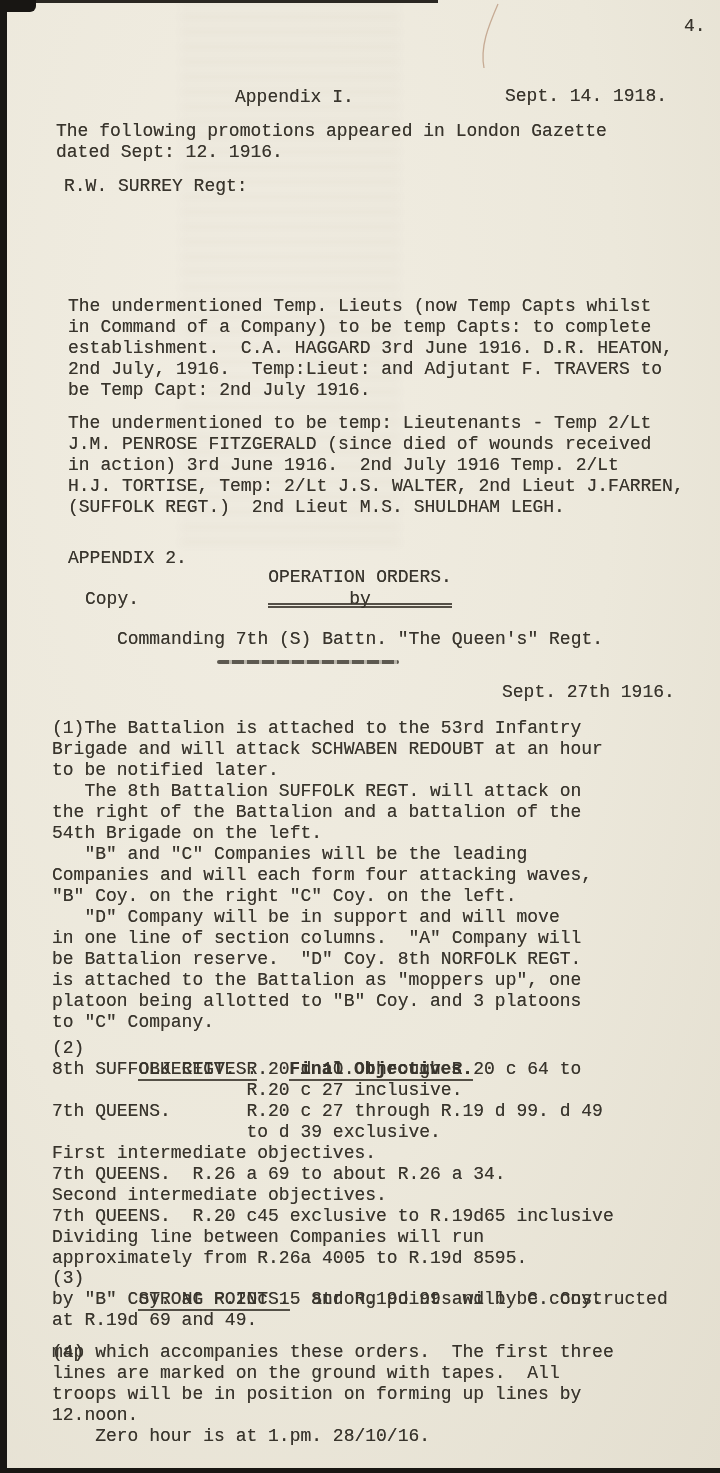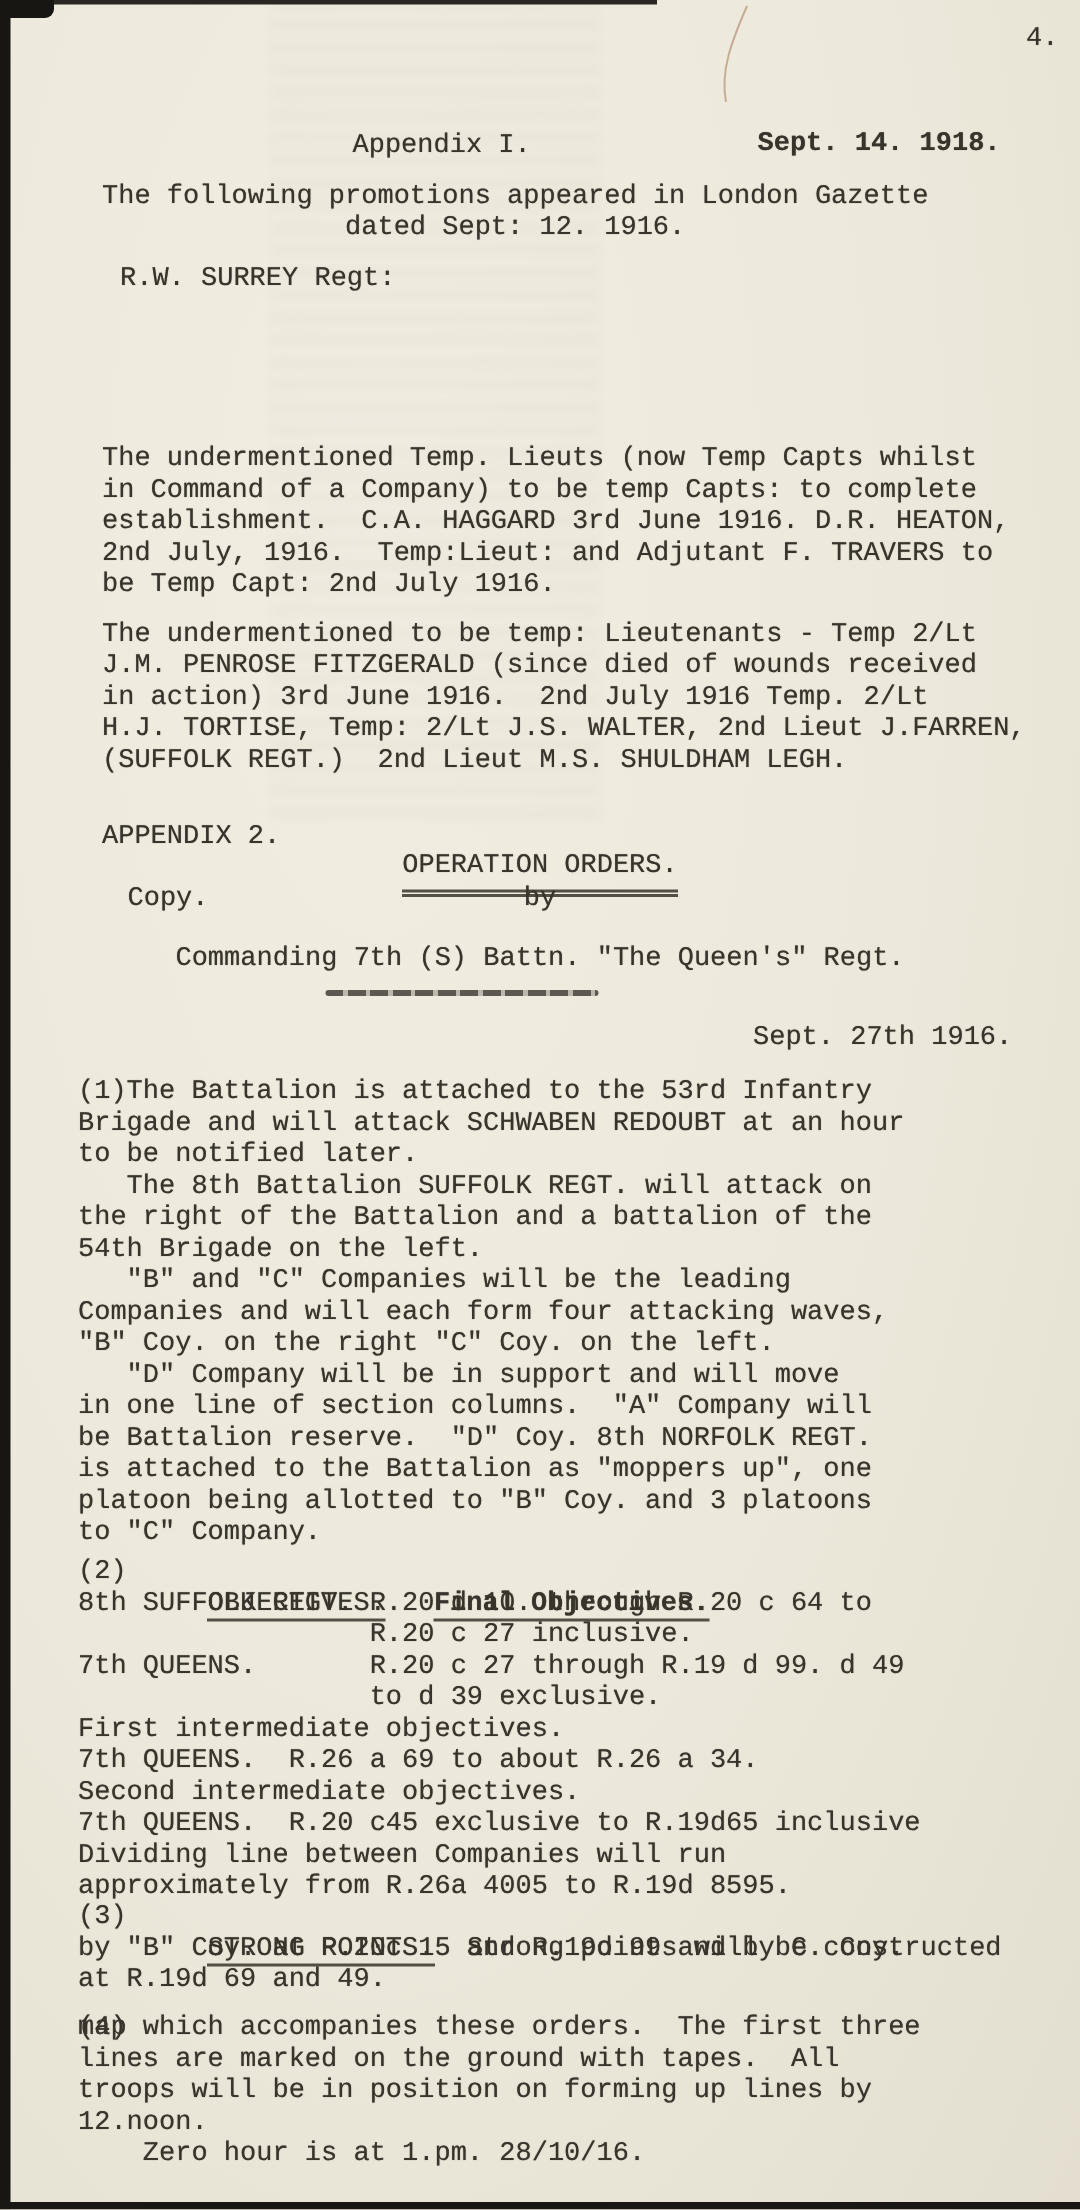--- a/index.html
+++ b/index.html
@@ -7,21 +7,21 @@
     position:relative; width:720px; height:1473px; overflow:hidden;
     background: radial-gradient(ellipse at 35% 25%, #f1ede2 0%, #ece8db 55%, #e3decf 100%);
     font-family:"Liberation Mono","DejaVu Sans Mono",monospace;
     font-size:18px; line-height:21px; color:#38342c;
   }
   .mono { text-shadow:0 0 0.6px rgba(56,52,44,0.65); }
   .abs { position:absolute; }
   .pre { white-space:pre; }
   .center-col { position:absolute; left:30px; width:660px; text-align:center; }
   .u  { border-bottom:2px solid rgba(56,52,44,0.85); }
-  .dbl{ border-bottom:5px double rgba(56,52,44,0.85); padding-bottom:6px; }
+  .dbl{ border-bottom:5px double rgba(56,52,44,0.85); padding-bottom:16px; }
   .ml { margin-left:32px;font-weight:bold; }
   .section { position:absolute; left:52px; }
   .sec-num { position:absolute; left:0; top:0; }
   .sec-main { }
   .sec-headline { height:21px; white-space:pre; }
   .rule {
     position:absolute; left:217px; top:660px; width:182px; height:4px; border-radius:2px;
     background: repeating-linear-gradient(90deg, rgba(56,52,44,.8) 0 12px, rgba(56,52,44,.28) 12px 15px);
   }
   .edge-left   { position:absolute; left:0; top:0; width:7px; height:100%; background:#181613; }
@@ -41,25 +41,25 @@
 <div class="page mono">
 
   <div class="ghost"></div>
   <svg class="hairmark" width="40" height="70">
     <path d="M30 2 C 20 25, 12 45, 16 66" stroke="rgba(150,95,60,.45)" fill="none" stroke-width="1.3"></path>
   </svg>
 
   <div class="abs" style="left:684px; top:16px;">4.</div>
 
   <div class="abs" style="left:235px; top:87px;">Appendix I.</div>
-  <div class="abs" style="left:505px; top:86px;font-weight:bold;">Sept. 14. 1918.</div>
+  <div class="abs" style="left:505px; top:86px;">Sept. 14. 1918.</div>
 
-  <div class="abs pre" style="left:68px; top:121px;text-align:center;">The following promotions appeared in London Gazette
+  <div class="abs pre" style="left:56px; top:121px;">The following promotions appeared in London Gazette
 dated Sept: 12. 1916.</div>
-  <div class="abs pre" style="left:80px; top:176px;">R.W. SURREY Regt:</div>
+  <div class="abs pre" style="left:64px; top:176px;">R.W. SURREY Regt:</div>
   <div class="abs pre" style="left:68px; top:296px;">The undermentioned Temp. Lieuts (now Temp Capts whilst
 in Command of a Company) to be temp Capts: to complete
 establishment.  C.A. HAGGARD 3rd June 1916. D.R. HEATON,
 2nd July, 1916.  Temp:Lieut: and Adjutant F. TRAVERS to
 be Temp Capt: 2nd July 1916.</div>
   <div class="abs pre" style="left:68px; top:413px;">The undermentioned to be temp: Lieutenants - Temp 2/Lt
 J.M. PENROSE FITZGERALD (since died of wounds received
 in action) 3rd June 1916.  2nd July 1916 Temp. 2/Lt
 H.J. TORTISE, Temp: 2/Lt J.S. WALTER, 2nd Lieut J.FARREN,
 (SUFFOLK REGT.)  2nd Lieut M.S. SHULDHAM LEGH.</div>

